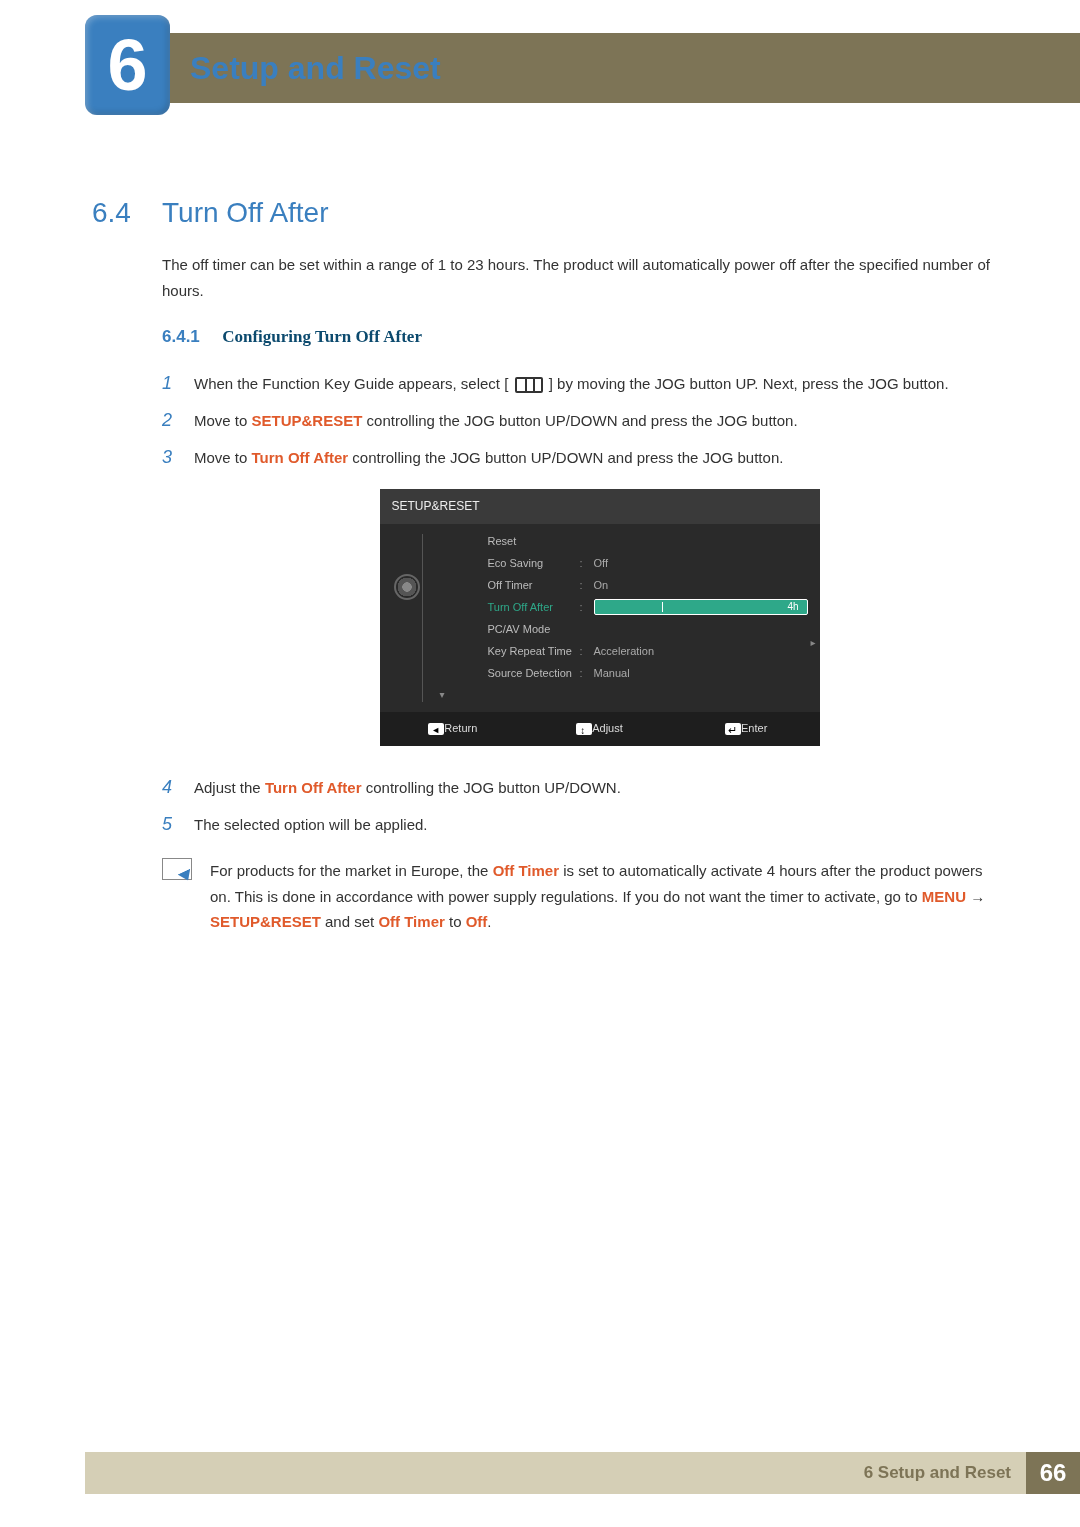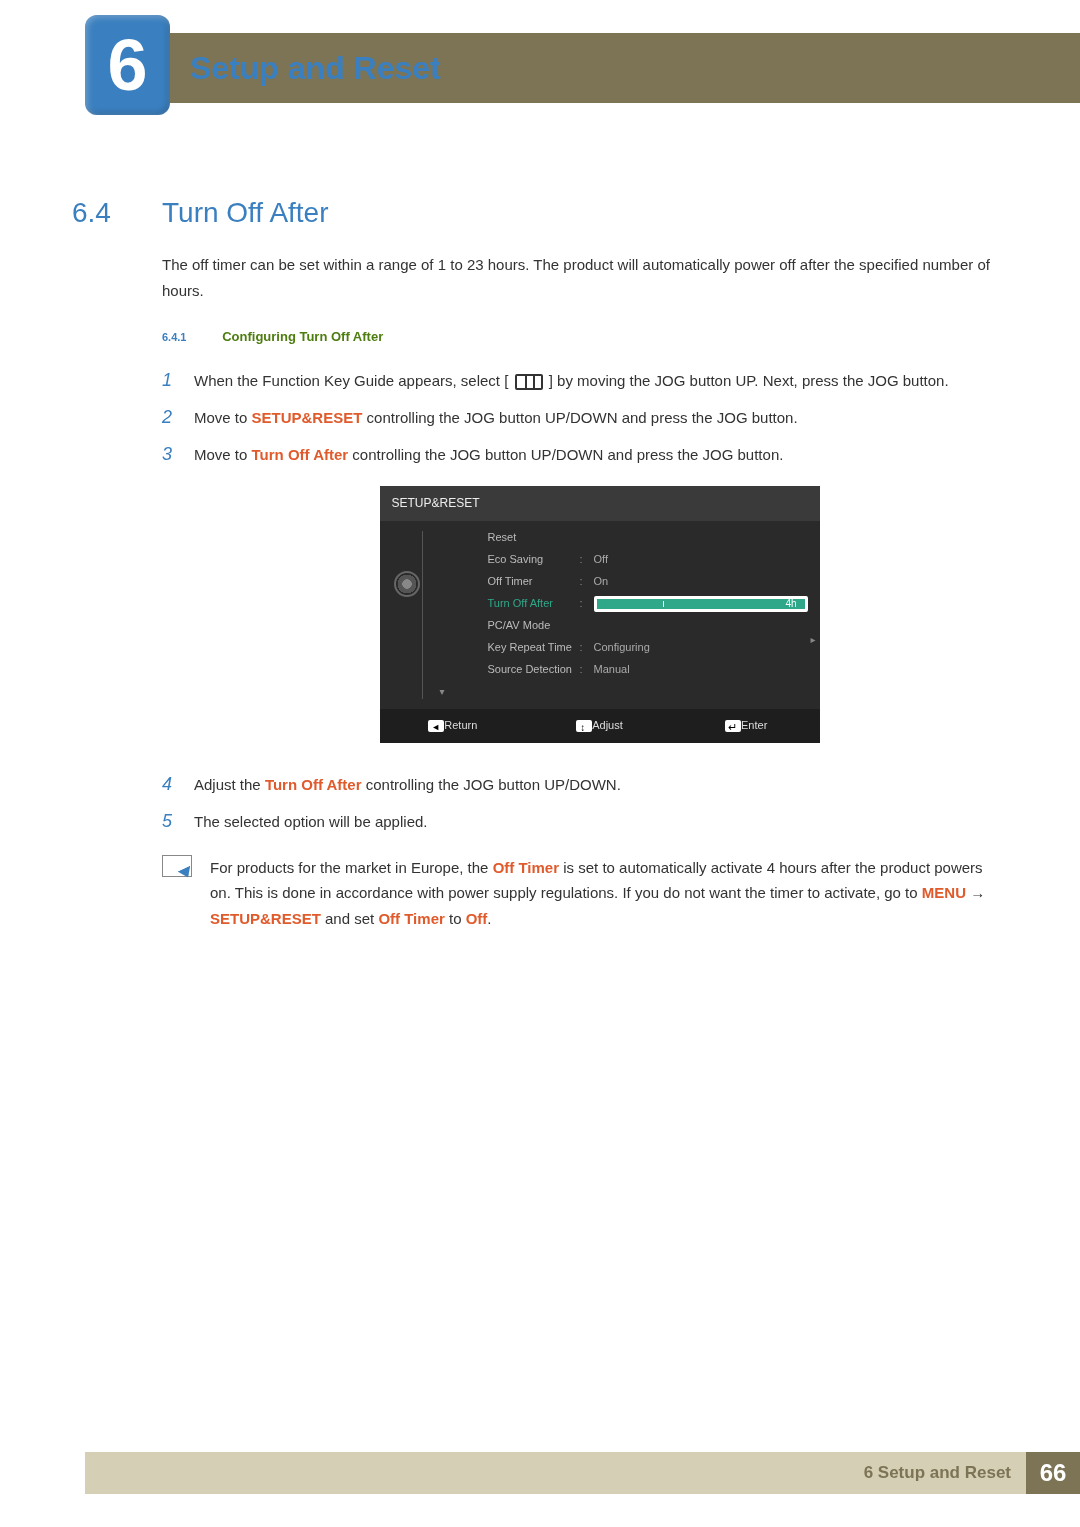--- a/index.html
+++ b/index.html
@@ -43,21 +43,21 @@
   .chapter-title {
     position: absolute;
     left: 190px;
     top: 50px;
     font-size: 32px;
     font-weight: bold;
     color: #3a7fbf;
   }
   .section-num {
     position: absolute;
-    left: 72px;
+    left: 92px;
     top: 197px;
     font-size: 28px;
     color: #3a7fbf;
     font-weight: normal;
   }
   .section-title {
     position: absolute;
     left: 162px;
     top: 197px;
     font-size: 28px;
@@ -96,29 +96,30 @@
     width: 14px;
     height: 10px;
     background: #3a7fbf;
     clip-path: polygon(0 0, 100% 0, 50% 100%);
     transform: rotate(-25deg);
   }
   .note-text { flex: 1; }
   .bold-red { color: #e05a2b; font-weight: bold; }
   .subsection-num {
     color: #3a7fbf;
-    font-size: 11px;
+    font-size: 17px;
     font-weight: bold;
     display: inline-block;
     width: 56px;
   }
   .subsection-title {
-    color: #4d7c0f;
-    font-size: 13px;
-    font-weight: bold;
+    color: #0c4a6e;
+    font-size: 17px;
+    font-weight: bold;
+    font-family: Liberation Serif, serif;
   }
   .subsection { margin-bottom: 18px; }
   .step {
     display: flex;
     margin-bottom: 10px;
     align-items: flex-start;
   }
   .step-num {
     color: #3a7fbf;
     font-size: 18px;
@@ -192,21 +193,21 @@
     height: 22px;
   }
   .osd-label { width: 140px; color: #bbb; padding-left: 48px; }
   .osd-label.hl { color: #2ea889; }
   .osd-colon { width: 14px; color: #888; }
   .osd-val { color: #aaa; flex: 1; }
   .osd-slider {
     flex: 1;
     height: 16px;
     background: #2ea889;
-    border: 3px solid #ffffff;
+    border: 1px solid #ffffff;
     border-radius: 2px;
     position: relative;
     display: flex;
     align-items: center;
     justify-content: flex-end;
     padding-right: 8px;
     color: #fff;
     font-size: 10px;
   }
   .osd-slider::before {
@@ -352,21 +353,21 @@
                 <span>4h</span>
               </div>
           </div>
           <div class="osd-row">
             <span class="osd-label">PC/AV Mode</span>
           </div>
           <span class="osd-arrow-r">▸</span>
           <div class="osd-row">
             <span class="osd-label">Key Repeat Time</span>
             <span class="osd-colon">:</span>
-            <span class="osd-val">Configuring</span>
+            <span class="osd-val">Acceleration</span>
           </div>
           <div class="osd-row">
             <span class="osd-label">Source Detection</span>
             <span class="osd-colon">:</span>
             <span class="osd-val">Manual</span>
           </div>
           <div class="osd-row">
             <span class="osd-arrow-d">▾</span>
           </div>
         </div>

